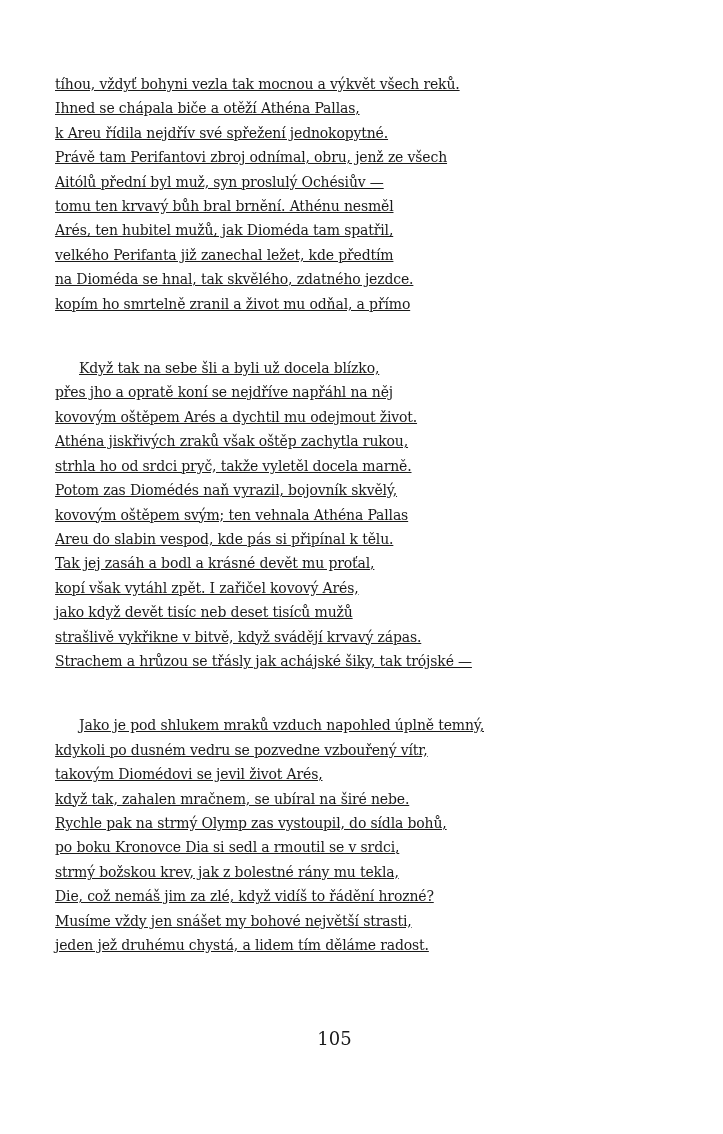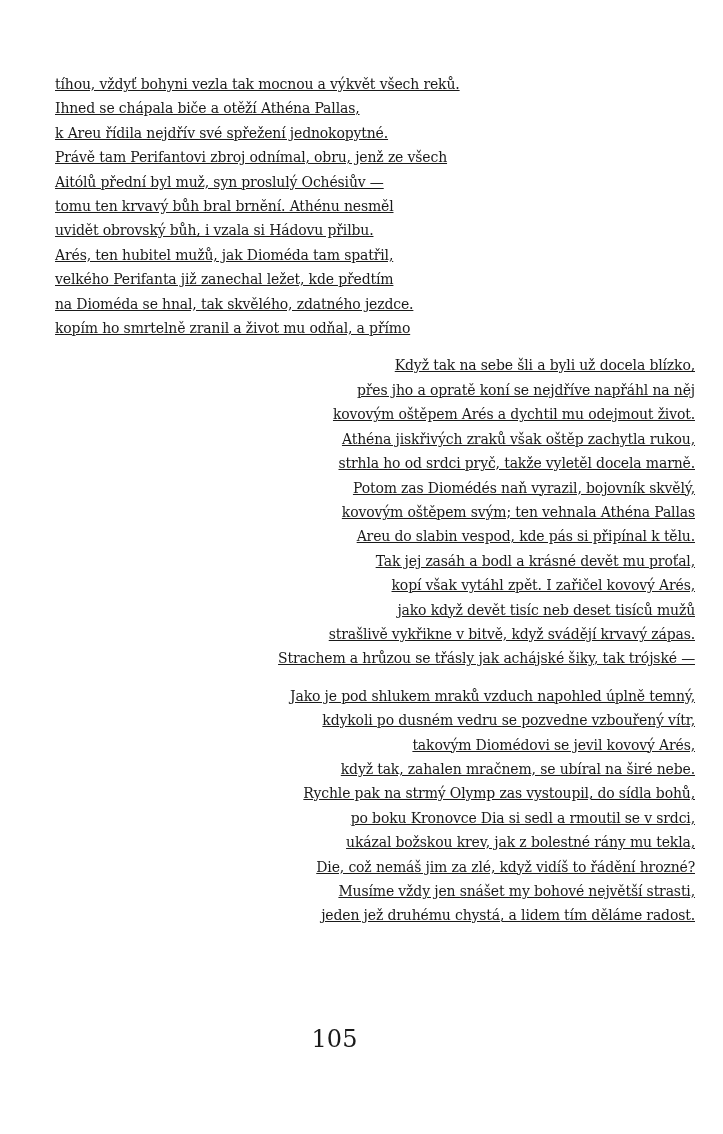--- a/index.html
+++ b/index.html
@@ -30,48 +30,46 @@
       font-size: 14px;
       line-height: 24.4px;
       white-space: nowrap;
       letter-spacing: -0.15px;
       text-decoration: underline;
     }
     .line.indent {
       padding-left: 24px;
     }
     .stanza + .stanza {
-      margin-top: 13px;
-      text-align: right;
+      margin-top: 40px;
     }
     .page-number {
       position: absolute;
       left: 0;
       width: 647px;
       top: 1028px;
       text-align: center;
-      font-size: 24px;
+      font-size: 18px;
       line-height: 22px;
       padding-left: 22px;
       box-sizing: border-box;
     }
   </style>
 </head>
 <body>
 
 <div class="page">
 
   <div class="stanza">
     <span class="line">tíhou, vždyť bohyni vezla tak mocnou a výkvět všech reků.</span>
     <span class="line">Ihned se chápala biče a otěží Athéna Pallas,</span>
     <span class="line">k Areu řídila nejdřív své spřežení jednokopytné.</span>
     <span class="line">Právě tam Perifantovi zbroj odnímal, obru, jenž ze všech</span>
     <span class="line">Aitólů přední byl muž, syn proslulý Ochésiův —</span>
     <span class="line">tomu ten krvavý bůh bral brnění. Athénu nesměl</span>
-    <span class="line">uvidět obrovský bůh, i vzala si Hádovu přilbu.</span>
     <span class="line">Arés, ten hubitel mužů, jak Dioméda tam spatřil,</span>
     <span class="line">velkého Perifanta již zanechal ležet, kde předtím</span>
     <span class="line">na Dioméda se hnal, tak skvělého, zdatného jezdce.</span>
     <span class="line">kopím ho smrtelně zranil a život mu odňal, a přímo</span>
   </div>
 
   <div class="stanza">
     <span class="line indent">Když tak na sebe šli a byli už docela blízko,</span>
     <span class="line">přes jho a opratě koní se nejdříve napřáhl na něj</span>
     <span class="line">kovovým oštěpem Arés a dychtil mu odejmout život.</span>
@@ -83,25 +81,25 @@
     <span class="line">Tak jej zasáh a bodl a krásné devět mu proťal,</span>
     <span class="line">kopí však vytáhl zpět. I zařičel kovový Arés,</span>
     <span class="line">jako když devět tisíc neb deset tisíců mužů</span>
     <span class="line">strašlivě vykřikne v bitvě, když svádějí krvavý zápas.</span>
     <span class="line">Strachem a hrůzou se třásly jak achájské šiky, tak trójské —</span>
   </div>
 
   <div class="stanza">
     <span class="line indent">Jako je pod shlukem mraků vzduch napohled úplně temný,</span>
     <span class="line">kdykoli po dusném vedru se pozvedne vzbouřený vítr,</span>
-    <span class="line">takovým Diomédovi se jevil kovový Arés,</span>
+    <span class="line">takovým Diomédovi se jevil život Arés,</span>
     <span class="line">když tak, zahalen mračnem, se ubíral na širé nebe.</span>
     <span class="line">Rychle pak na strmý Olymp zas vystoupil, do sídla bohů,</span>
     <span class="line">po boku Kronovce Dia si sedl a rmoutil se v srdci,</span>
-    <span class="line">ukázal božskou krev, jak z bolestné rány mu tekla,</span>
+    <span class="line">strmý božskou krev, jak z bolestné rány mu tekla,</span>
     <span class="line">Die, což nemáš jim za zlé, když vidíš to řádění hrozné?</span>
     <span class="line">Musíme vždy jen snášet my bohové největší strasti,</span>
     <span class="line">jeden jež druhému chystá, a lidem tím děláme radost.</span>
   </div>
 
 </div>
 
 <div class="page-number">105</div>
 
 </body></html>

